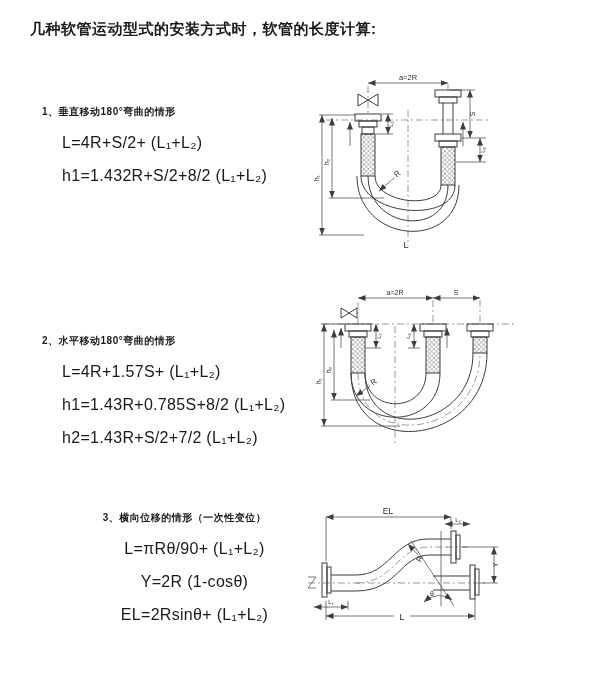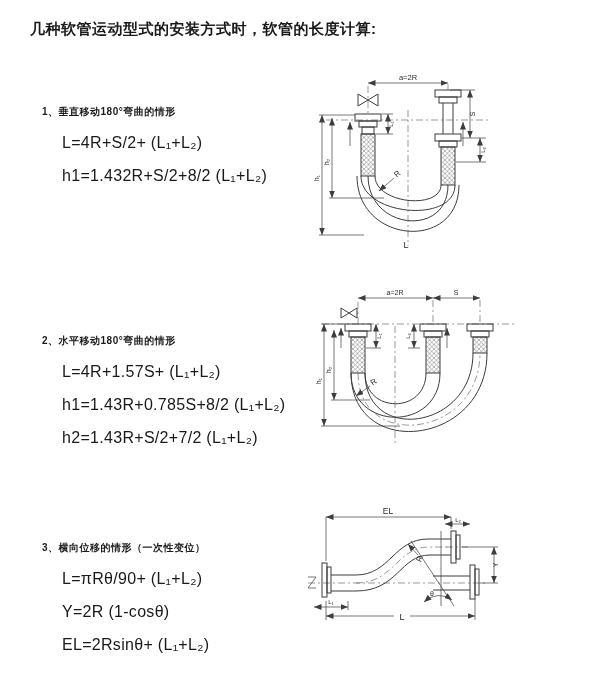--- a/index.html
+++ b/index.html
@@ -4,21 +4,21 @@
 <style>
   html,body{margin:0;padding:0;background:#fff;}
   .page{position:relative;width:600px;height:675px;background:#ffffff;overflow:hidden;
         font-family:"Liberation Sans",sans-serif;color:#1a1a1a;}
   .title{position:absolute;left:30px;top:20px;font-size:15px;font-weight:bold;letter-spacing:.5px;}
   .sec{position:absolute;width:285px;}
   .sec .heading{font-size:10px;font-weight:bold;letter-spacing:.5px;}
   .sec .formula{font-size:16px;margin:15px 0 0 20px;letter-spacing:.3px;white-space:nowrap;}
   #sec1{left:42px;top:105px;}
   #sec2{left:42px;top:296px;margin-top:38px;}
-  #sec3{left:42px;top:541px;}
+  #sec3{left:42px;top:511px;text-align:center;}
   svg.diag{position:absolute;}
   #d1{left:310px;top:70px;}
   #d2{left:308px;top:286px;}
   #d3{left:298px;top:503px;}
   svg text{font-family:"Liberation Sans",sans-serif;fill:#2b2b2b;}
   .ln{stroke:#3d3d3d;fill:none;stroke-width:1;}
   .thin{stroke:#3d3d3d;fill:none;stroke-width:.7;}
   .dim{stroke:#3d3d3d;fill:none;stroke-width:.7;}
   .dash{stroke:#555;fill:none;stroke-width:.6;stroke-dasharray:7 3 2 3;}
   #d1 .dim{marker-start:url(#ms1);marker-end:url(#me1);}

